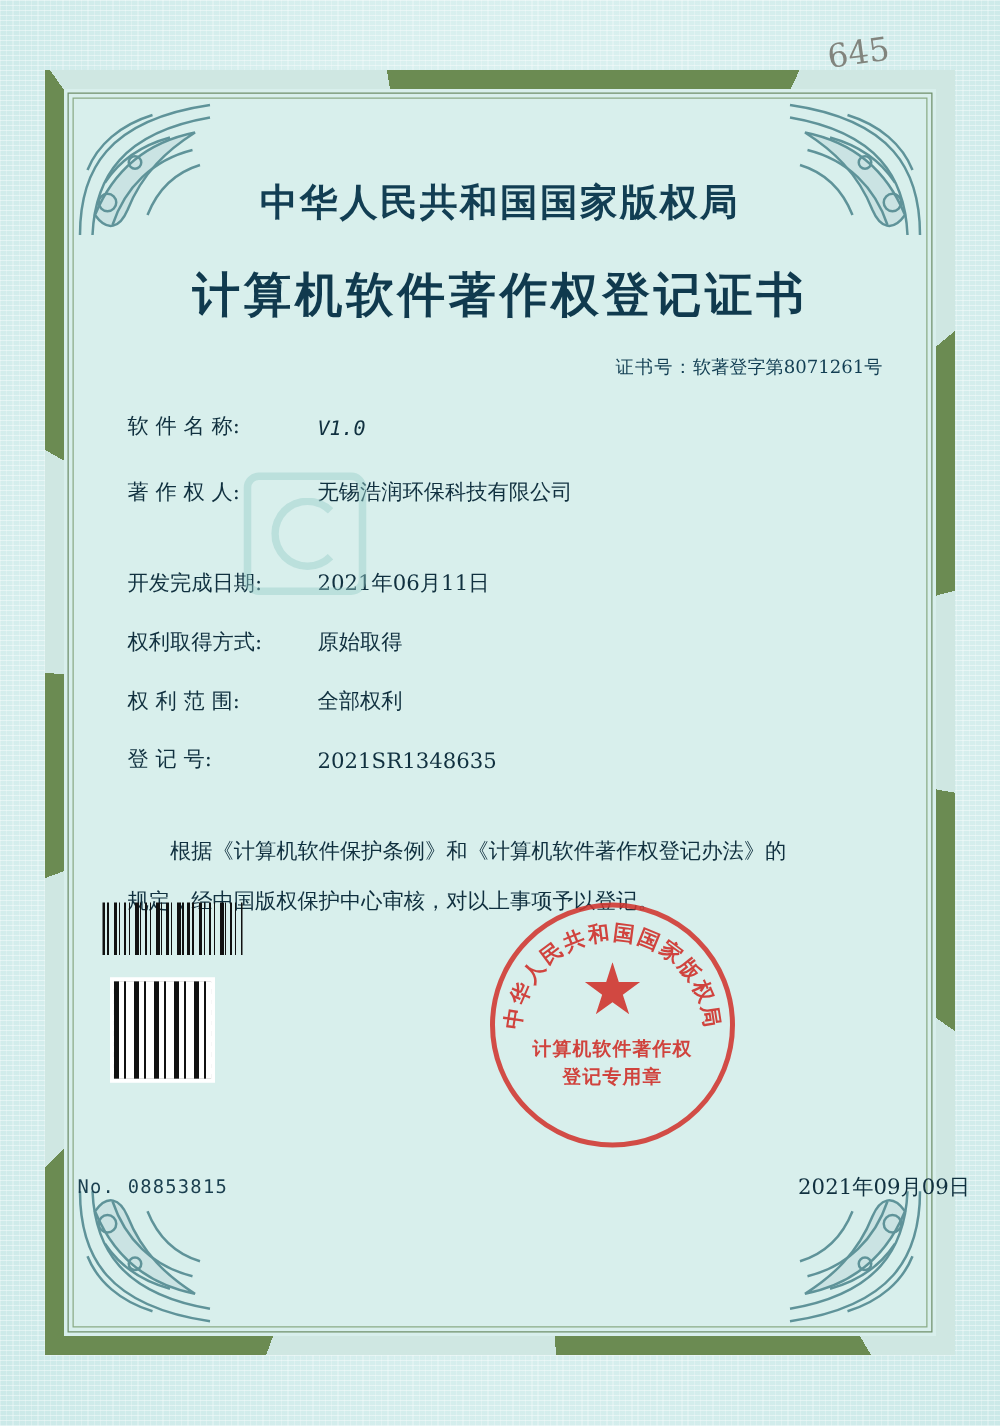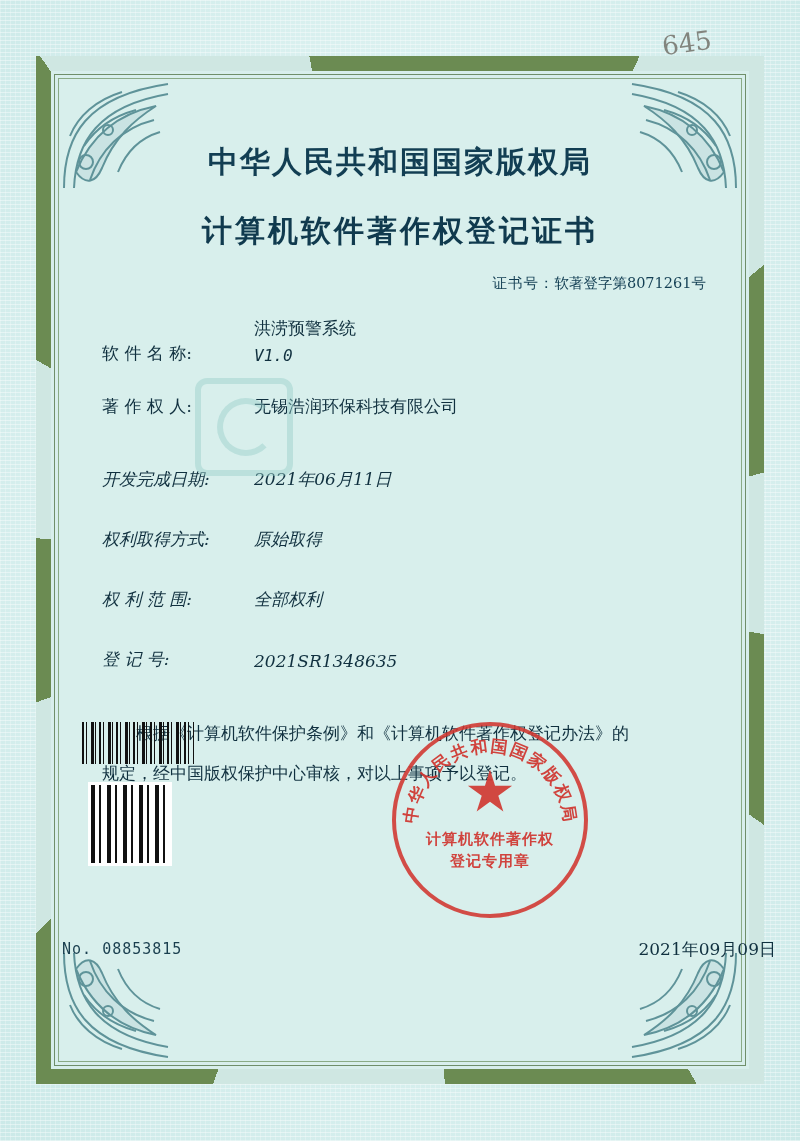--- a/index.html
+++ b/index.html
@@ -97,21 +97,21 @@
   #title-block { text-align: center; }
   #org-title {
     font-size: 30px;
     letter-spacing: 2px;
     color: #123e53;
     font-weight: bold;
     margin-top: 42px;
     font-family: "DejaVu Serif", serif;
   }
   #doc-title {
-    font-size: 30px;
+    font-size: 38px;
     letter-spacing: 3px;
     color: #103a4e;
     font-weight: bold;
     margin-top: 28px;
     font-family: "DejaVu Serif", serif;
   }
 
   #cert-no-row {
     margin-top: 22px;
     text-align: right;
@@ -135,21 +135,21 @@
     width: 152px;
     flex: none;
     letter-spacing: 0px;
     white-space: nowrap;
   }
   .field-value { flex: 1; }
   .field-value .line2 { margin-top: 6px; font-family: "DejaVu Sans Mono", monospace; font-size: 16px; font-style: italic;}
 
   #fields-top { margin-top: 24px; padding-left: 22px; }
   #fields-bottom { margin-top: 50px; padding-left: 22px; }
-  #fields-bottom .field-row { margin-top: 37px; font-style: italic; }
+  #fields-bottom .field-row { margin-top: 24px; }
   #fields-bottom .field-value { font-family: "DejaVu Serif", serif; }
 
   #statement {
     margin-top: 42px;
     font-size: 17px;
     line-height: 40px;
     color: #10303f;
     font-family: "DejaVu Serif", serif;
     padding: 0 18px 0 22px;
   }
@@ -353,21 +353,20 @@
     <div id="cert-no-row">
       <span class="label">证书号：</span><span class="value">软著登字第8071261号</span>
     </div>
 
     <div id="ghost-emblem"></div>
 
     <div id="fields-top">
       <div class="field-row">
         <div class="field-label">软 件 名 称:</div>
         <div class="field-value">
-          <div>洪涝预警系统</div>
           <div class="line2">V1.0</div>
         </div>
       </div>
       <div class="field-row" style="margin-top:30px;">
         <div class="field-label">著 作 权 人:</div>
         <div class="field-value">无锡浩润环保科技有限公司</div>
       </div>
     </div>
 
     <div id="fields-bottom">

